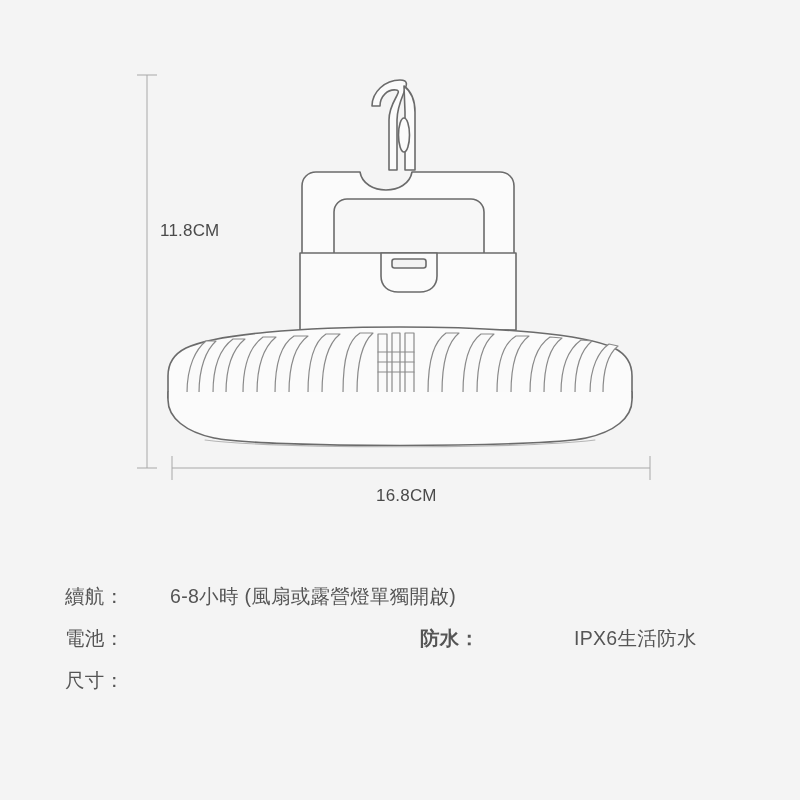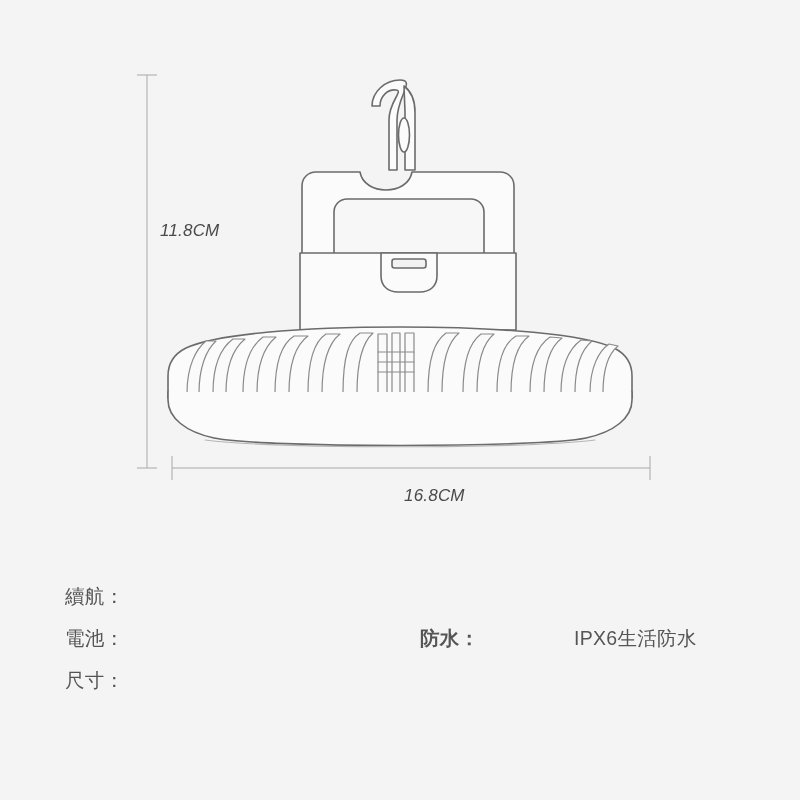--- a/index.html
+++ b/index.html
@@ -20,42 +20,40 @@
     height: 800px;
   }
 
   
   #diagram {
     position: absolute;
     left: 0;
     top: 0;
     width: 800px;
     height: 540px;
-    font-style: italic;
   }
   #diagram svg {
     display: block;
   }
 
   
   .dim-label {
     position: absolute;
     color: #4a4a4a;
     font-size: 17px;
     letter-spacing: 0.2px;
     white-space: nowrap;
   }
   #dim-height-label {
     left: 160px;
     top: 221px;
   }
   #dim-width-label {
     left: 376px;
     top: 486px;
-    margin-left: 28px;
   }
 
   
   #specs {
     position: absolute;
     left: 0;
     top: 575px;
     width: 644px;
     height: 225px;
   }
@@ -174,20 +172,21 @@
     </svg>
 
     <div class="dim-label" id="dim-height-label">11.8CM</div>
     <div class="dim-label" id="dim-width-label">16.8CM</div>
   </div>
 
   <div id="specs">
 
     <div class="spec-row">
       <div class="spec-cell col-l-label">續航：</div>
+      <div class="spec-cell col-l-value">6-8小時 (風扇或露營燈單獨開啟)</div>
       <div class="spec-cell col-r-label"></div>
       <div class="spec-cell col-r-value"></div>
     </div>
 
     <div class="spec-row">
       <div class="spec-cell col-l-label">電池：</div>
       <div class="spec-cell col-r-label">防水：</div>
       <div class="spec-cell col-r-value">IPX6生活防水</div>
     </div>
 

